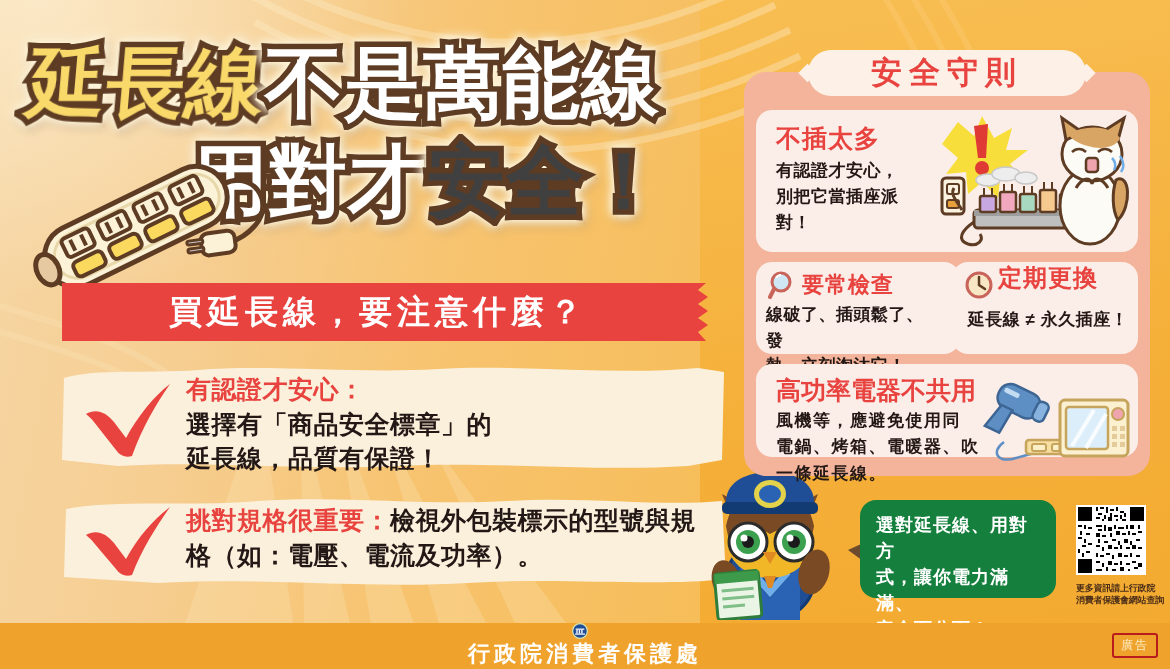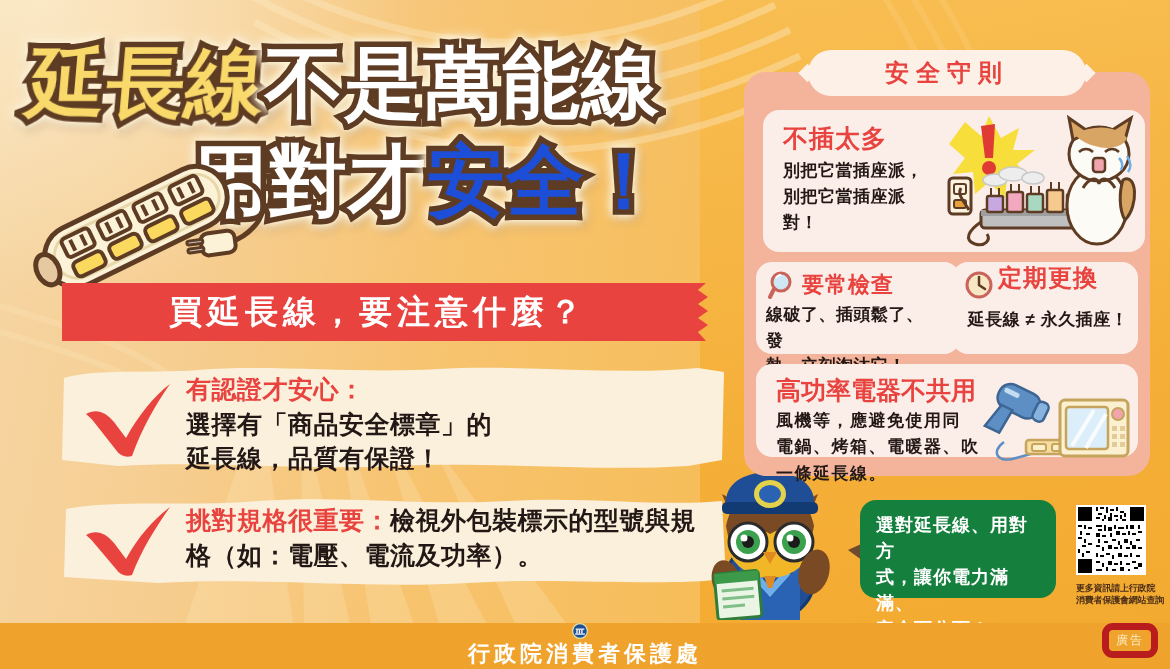--- a/index.html
+++ b/index.html
@@ -43,21 +43,21 @@
     -webkit-text-stroke: 11px #5E3C24; paint-order: stroke fill;
     filter: drop-shadow(0 0 5px #FFF6DC) drop-shadow(0 0 5px #FFF6DC) drop-shadow(3px 4px 0 rgba(120,75,40,.22));
     transform: skewX(-5deg);
   }
   .t-white {
     color: #FFFFFF;
     -webkit-text-stroke: 11px #5E3C24; paint-order: stroke fill;
     filter: drop-shadow(0 0 5px #FFF6DC) drop-shadow(0 0 5px #FFF6DC) drop-shadow(3px 4px 0 rgba(120,75,40,.22));
   }
   .t-pink {
-    color: #1d4ed8;
+    color: #404040;
     -webkit-text-stroke: 11px #5E3C24; paint-order: stroke fill;
     filter: drop-shadow(0 0 5px #FFF6DC) drop-shadow(0 0 5px #FFF6DC) drop-shadow(3px 4px 0 rgba(120,75,40,.22));
   }
 
   
   .strip-art { position: absolute; left: 14px; top: 150px; width: 270px; height: 150px; }
 
   
   .red-banner {
     position: absolute; left: 62px; top: 283px; width: 666px; height: 50px;
@@ -93,28 +93,28 @@
 
   
   .panel {
     position: absolute; left: 744px; top: 72px; width: 406px; height: 404px;
     background: #F3B49B; border-radius: 22px;
   }
   .panel-title {
     position: absolute; left: 808px; top: 50px; width: 278px; height: 46px;
     background: #FDF1E7; border-radius: 23px;
     display: flex; align-items: center; justify-content: center;
-    color: #E8433F; font-size: 24px; font-weight: bold; letter-spacing: 7px;
+    color: #E8433F; font-size: 31px; font-weight: bold; letter-spacing: 7px;
     white-space: nowrap; z-index: 4;
   }
   .pt-knob { position: absolute; top: 50%; width: 13px; height: 13px; background: #FDF1E7; transform: translateY(-50%) rotate(45deg); }
   .pt-knob.l { left: -7px; } .pt-knob.r { right: -7px; }
 
   .card { position: absolute; background: #FBEDE8; border-radius: 16px; }
-  .card-a { left: 756px; top: 110px; width: 382px; height: 142px; margin-left: 7px; }
+  .card-a { left: 756px; top: 110px; width: 382px; height: 142px; }
   .card-b { left: 756px; top: 262px; width: 204px; height: 92px; }
   .card-c { left: 952px; top: 262px; width: 186px; height: 92px; }
   .card-d { left: 756px; top: 364px; width: 382px; height: 93px; }
 
   .card-head { color: #E8433F; font-weight: bold; white-space: nowrap; }
   .card-body { color: #231815; font-weight: bold; letter-spacing: .5px; }
 
   .ca-head { position: absolute; left: 20px; top: 12px; font-size: 25px; letter-spacing: 1px; }
   .ca-body { position: absolute; left: 20px; top: 48px; width: 180px; font-size: 17px; line-height: 1.52; }
   .ca-art  { position: absolute; right: 6px; top: 4px; width: 192px; height: 136px; }
@@ -148,21 +148,21 @@
   
   .footer {
     position: absolute; left: 0; bottom: 0; width: 1170px; height: 46px;
     background: #F0A32C;
     display: flex; align-items: center; justify-content: center; flex-direction: column;
   }
   .footer-emblem { width: 26px; height: 26px; margin-right: 10px; }
   .footer-text { color: #FFFFFF; font-size: 22px; font-weight: bold; letter-spacing: 4px; white-space: nowrap; }
   .ad-badge {
     position: absolute; right: 12px; bottom: 11px;
-    padding: 2px 7px; border: 7px solid #b91c1c; border-radius: 11px;
+    padding: 2px 7px; border: 2px solid #b91c1c; border-radius: 3px;
     color: #FCE9BE; font-size: 12px; letter-spacing: 2px; white-space: nowrap;
   }
 </style>
 </head>
 <body>
 
 <div id="poster">
 
   <div class="bg-left-wash"></div>
   <div class="bg-right-wash"></div>
@@ -331,21 +331,21 @@
 
   <div class="panel-title">
     <span class="pt-knob l"></span>
     <span>安全守則</span>
     <span class="pt-knob r"></span>
   </div>
 
   <div class="card card-a">
     <div class="card-head ca-head">不插太多</div>
     <div class="card-body ca-body">
-      <div>別把它當插座派，</div>
+      <div>有認證才安心，</div>
       <div>別把它當插座派</div>
       <div>對！</div>
     </div>
     <svg class="ca-art" viewBox="0 0 192 136">
 
       <path d="M18,8 L34,22 L42,2 L54,24 L72,14 L66,36 L88,36 L70,50 L84,66 L60,64 L58,84
                L42,68 L28,80 L26,58 L6,60 L18,44 L2,30 Z" fill="#F7DE3B"></path>
 
       <path d="M34,12 L48,10 L46,44 L38,44 Z" fill="#E03A34"></path>
       <circle cx="42" cy="54" r="7" fill="#E03A34"></circle>

